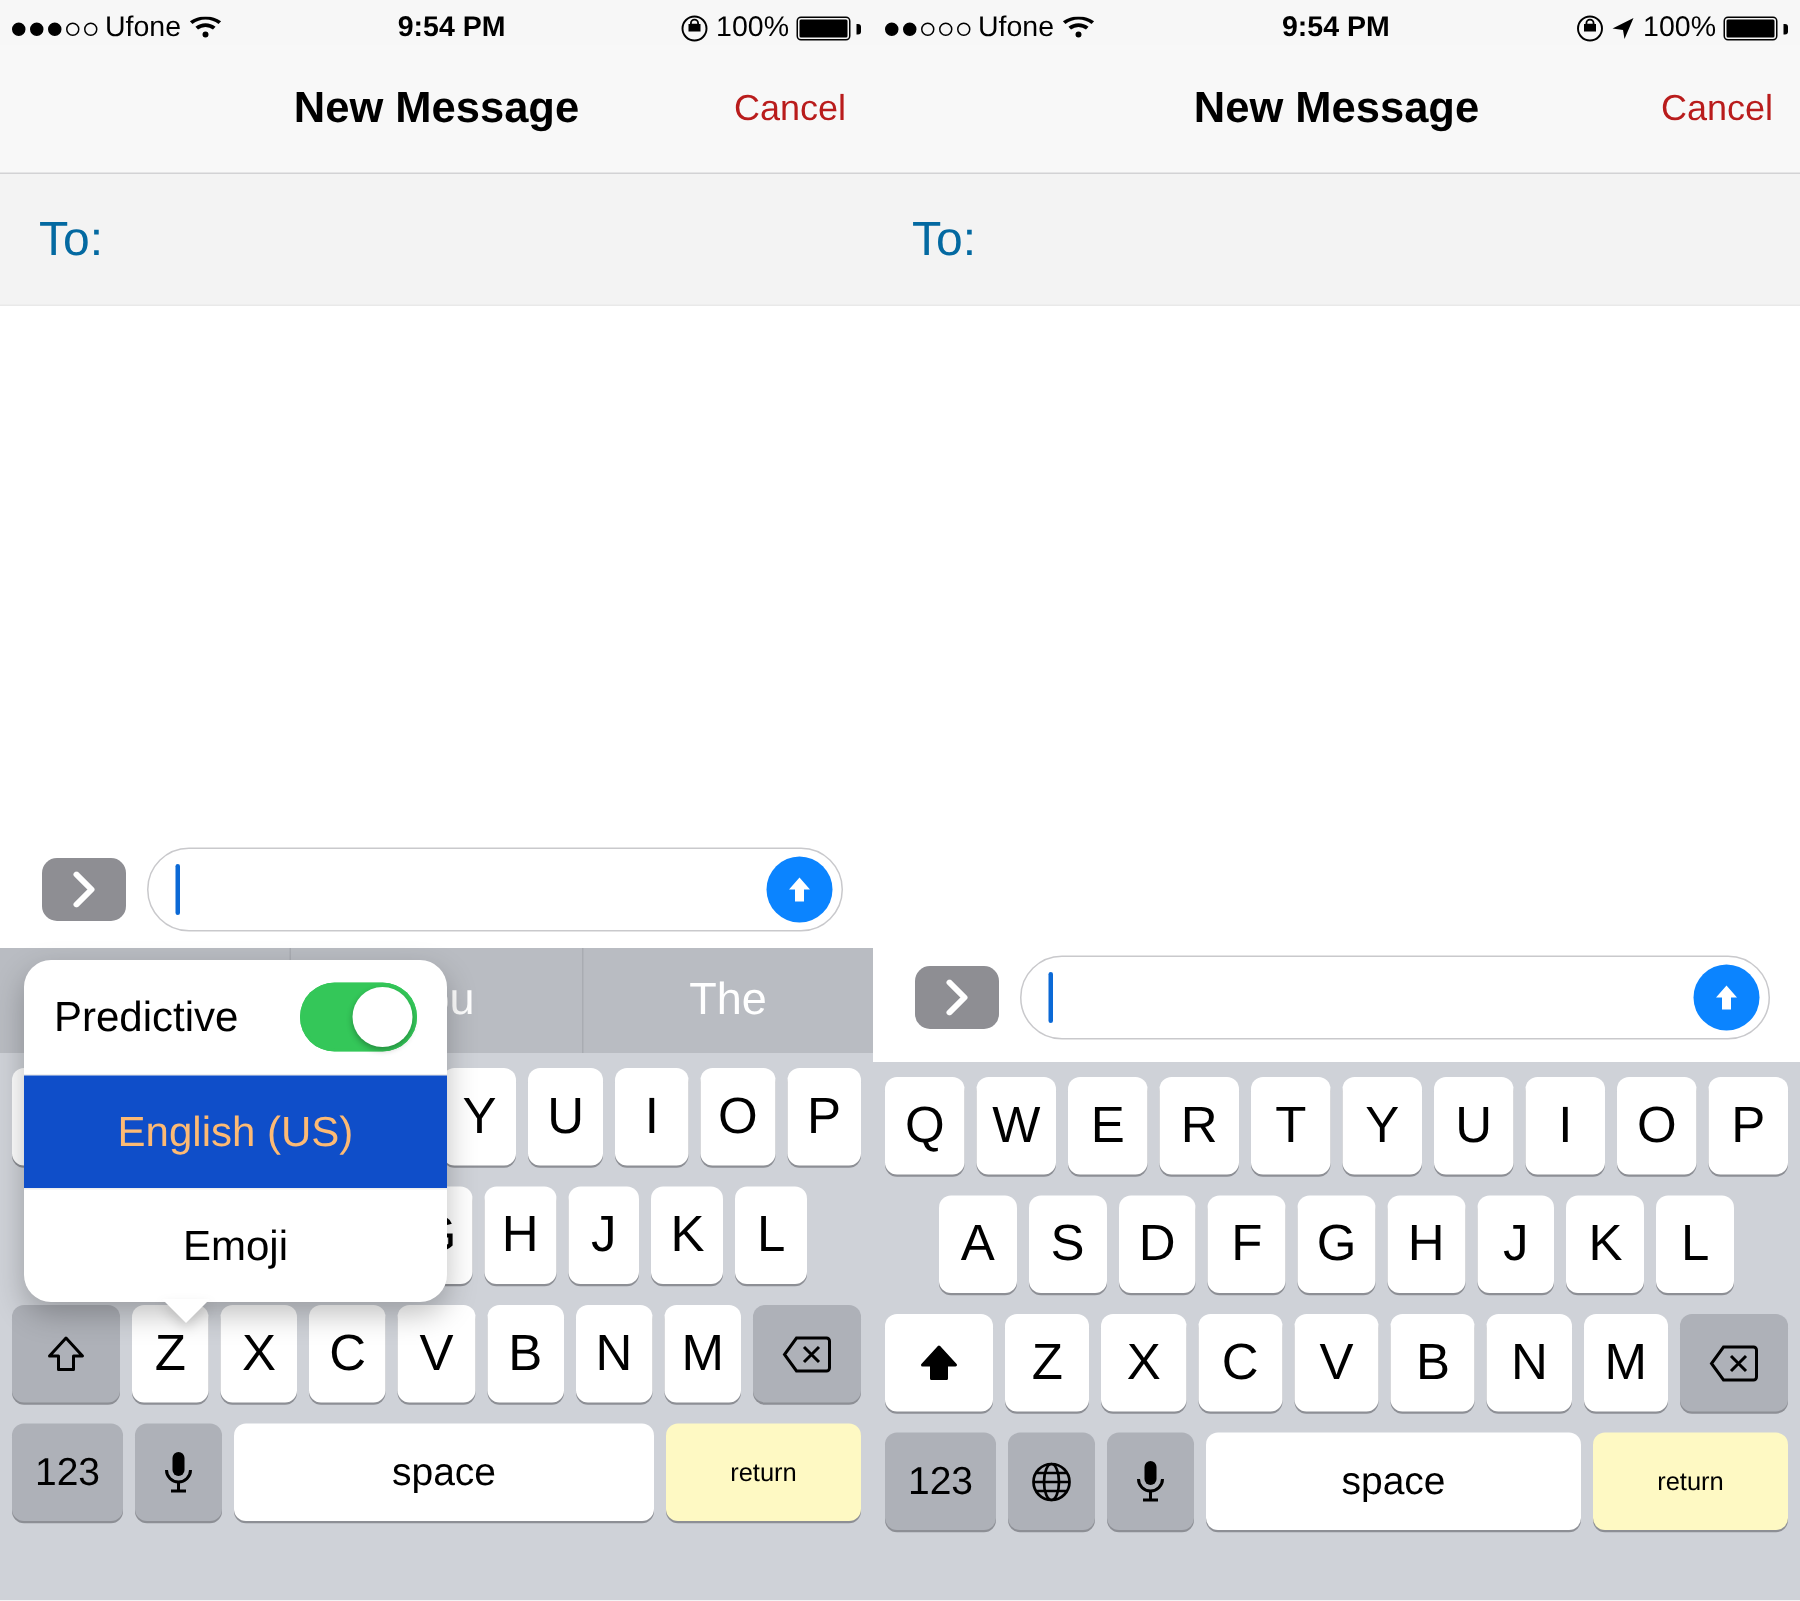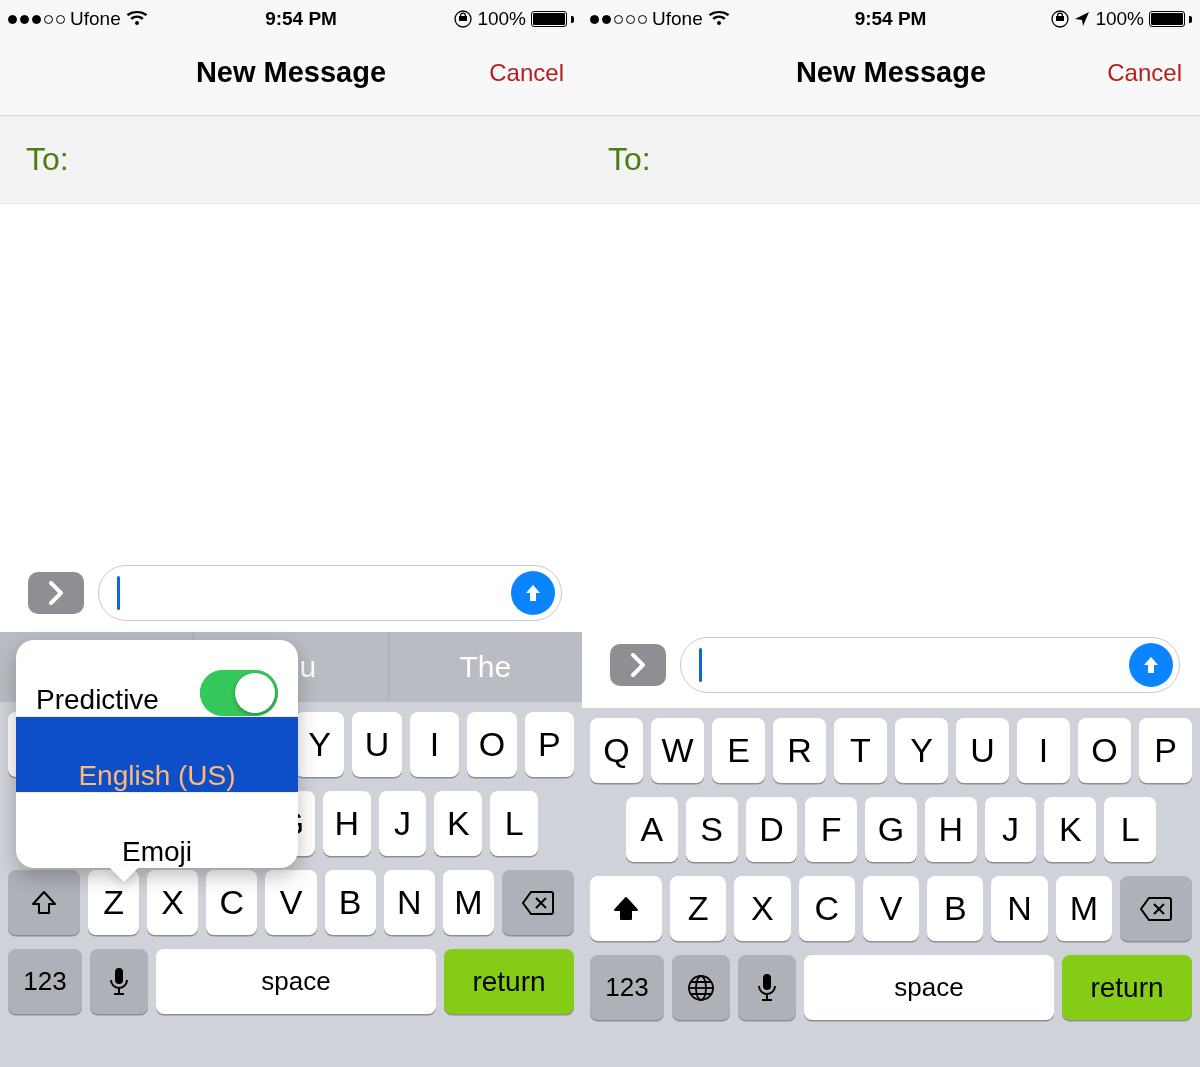--- a/index.html
+++ b/index.html
@@ -36,21 +36,21 @@
 
   
   .nav {
     background:#f8f8f8; height:86px; border-bottom:1px solid #d2d2d4;
     display:flex; align-items:center; justify-content:center; position:relative;
   }
   .nav-title { font-size:29px; font-weight:600; color:#000; }
   .nav-cancel { position:absolute; right:18px; font-size:24px; color:#b91c1c; font-weight:400;}
 
   .to-row { background:#f3f3f3; height:88px; display:flex; align-items:center; padding:0 26px; border-bottom:1px solid #e9e9e9;}
-  .to-label { font-size:32px; color:#4d7c0f; font-weight:400;}
+  .to-label { font-size:32px; color:#0369a1; font-weight:400;}
 
   
   .msg-row {
     position:absolute; left:0; right:0; height:70px;
     display:flex; align-items:center; gap:14px; padding:0 20px 0 28px;
   }
   .apps-btn {
     width:56px; height:42px; background:#8e8e93; border-radius:10px;
     display:flex; align-items:center; justify-content:center;
   }
@@ -86,31 +86,31 @@
     background:#fff; border-radius:8px; height:65px;
     display:flex; align-items:center; justify-content:center;
     font-size:34px; color:#000; box-shadow:0 1.5px 0 #8d8f95;
     flex:1;
   }
   .key.shift, .key.del { background:#aeb1b8; flex:0 0 72px;}
   .key.shift-active { background:#fff;}
   .key.nums { flex:0 0 74px; background:#aeb1b8; font-size:26px;}
   .key.globe, .key.mic { flex:0 0 58px; background:#aeb1b8;}
   .key.space { flex:1; font-size:26px;}
-  .key.return { flex:0 0 130px; background:#84cc16; font-size:28px;}
+  .key.return { flex:0 0 130px; background:#fef9c3; font-size:17px;}
   .row2pad { width:28px;}
 
   
   .lang-popup {
     position:absolute; left:16px; width:282px; background:#fff;
     border-radius:18px; box-shadow:0 8px 20px rgba(0,0,0,0.25);
     overflow:visible; z-index:100;
   }
   .lang-item {
-    height:76px; display:flex; align-items:flex-end; justify-content:center;
+    height:76px; display:flex; align-items:center; justify-content:center;
     font-size:28px; color:#000; border-top:1px solid #eee; position:relative;
   }
   .lang-item:first-child{border-top:none; justify-content:flex-start; padding:0 20px;}
   .lang-item.sel { background:#0f4ec9; color:#fdba74;}
   .toggle {
     width:78px; height:46px; border-radius:24px; background:#34c759; position:relative; margin-left:auto;
     box-shadow: inset 0 0 0 2px #34c759;
   }
   .toggle-knob{
     position:absolute; right:3px; top:3px; width:40px; height:40px; border-radius:50%; background:#fff;

